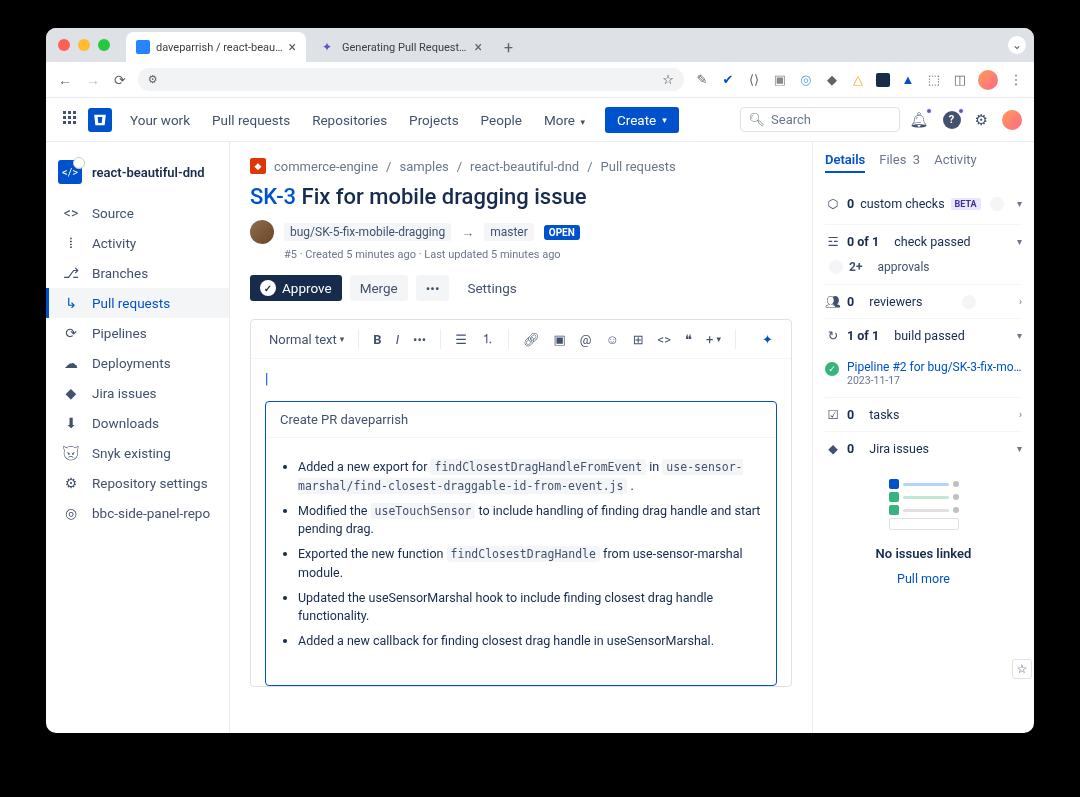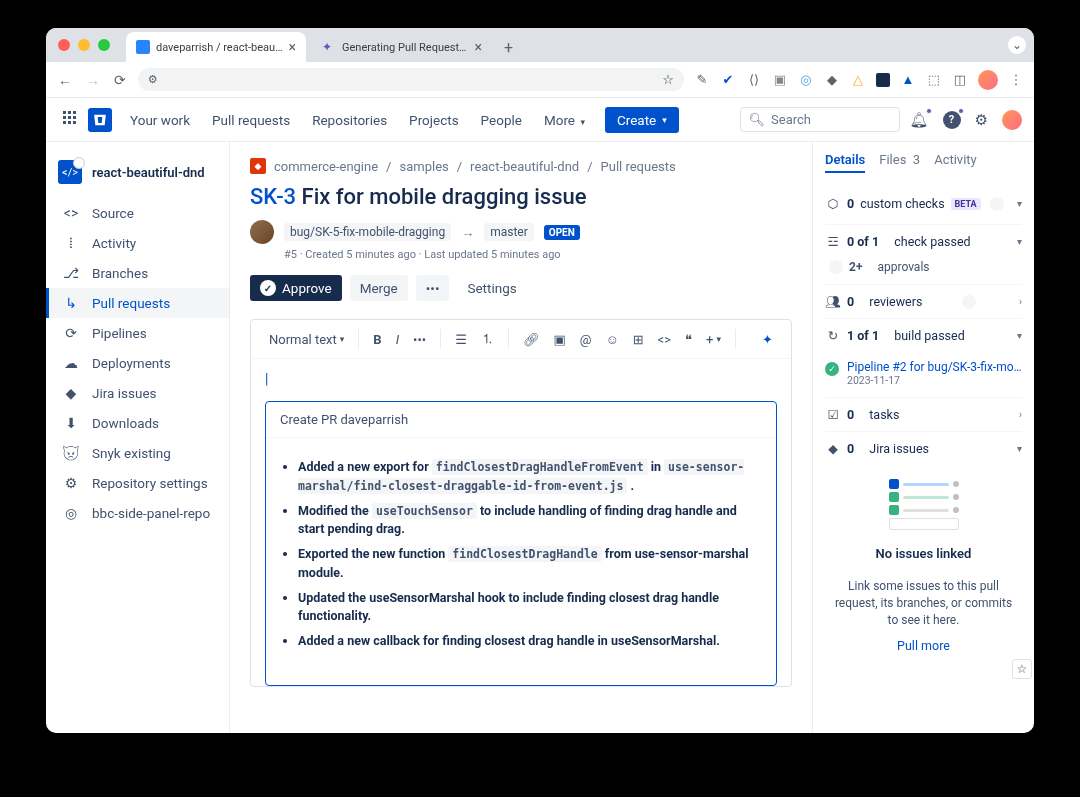--- a/index.html
+++ b/index.html
@@ -70,21 +70,21 @@
 .tb-btn { color: #42526e; font-size: 13px; padding: 2px 4px; display: flex; align-items: center; gap: 3px; }
 .tb-sep { width: 1px; height: 20px; background: #ebecf0; margin: 0 4px; }
 .tb-spark { color: #0052cc; margin-left: auto; }
 .editor-body { padding: 12px 14px 0; }
 .cursor-line { color: #0052cc; font-size: 14px; margin-bottom: 14px; }
 .ai-panel { border: 1.5px solid #0052cc; border-radius: 4px; padding: 0; background: #fff; }
 .ai-header { padding: 10px 14px; font-size: 13px; color: #42526e; border-bottom: 1px solid #f4f5f7; }
 .ai-content { padding: 12px 14px; font-size: 13px; color: #172b4d; line-height: 1.5; }
 .ai-content code { font-family: ui-monospace, Menlo, monospace; font-size: 11.5px; background: #f4f5f7; padding: 1px 4px; border-radius: 3px; color: #42526e; }
 .ai-content ul { margin: 8px 0 0 18px; }
-.ai-content li { margin-bottom: 6px; font-size: 12.5px; font-weight: bold; }
+.ai-content li { margin-bottom: 6px; font-size: 12.5px; }
 .ai-actions { display: flex; justify-content: flex-end; gap: 8px; padding: 8px 14px; align-items: center; }
 .right-panel { width: 222px; border-left: 1px solid #ebecf0; padding: 10px 12px; flex-shrink: 0; overflow: hidden; font-size: 13px; color: #172b4d; }
 .rp-tabs { display: flex; gap: 14px; font-size: 13px; margin-bottom: 14px; }
 .rp-tab { color: #6b778c; padding-bottom: 4px; cursor: pointer; }
 .rp-tab.active { color: #0052cc; border-bottom: 2px solid #0052cc; font-weight: 600; }
 .rp-row { display: flex; align-items: center; gap: 6px; padding: 9px 0; font-size: 12.5px; position: relative; }
 .rp-row .chev { margin-left: auto; color: #6b778c; font-size: 10px; }
 .rp-row strong { font-weight: 700; }
 .rp-icon { width: 16px; display: flex; justify-content: center; color: #42526e; }
 .beta-badge { background: #eae6ff; color: #403294; font-size: 9px; font-weight: 700; padding: 1px 4px; border-radius: 2px; }
@@ -94,21 +94,21 @@
 .build-check { width: 14px; height: 14px; background: #36b37e; border-radius: 50%; color: #fff; display: flex; align-items: center; justify-content: center; font-size: 9px; flex-shrink: 0; margin-top: 2px; }
 .build-text { font-size: 12px; color: #0052cc; white-space: nowrap; overflow: hidden; text-overflow: ellipsis; }
 .build-date { font-size: 10.5px; color: #6b778c; }
 .jira-illustration { display: flex; flex-direction: column; align-items: center; gap: 4px; padding: 14px 0 8px; }
 .jira-rows { width: 70px; }
 .jira-row { display: flex; align-items: center; gap: 4px; margin-bottom: 3px; }
 .jira-sq { width: 10px; height: 10px; border-radius: 2px; }
 .jira-line { flex: 1; height: 3px; background: #e0e0e0; border-radius: 2px; }
 .jira-dot { width: 6px; height: 6px; background: #c0c0c0; border-radius: 50%; }
 .jira-input { width: 70px; height: 12px; border: 1px solid #e0e0e0; border-radius: 2px; }
-.jira-title { font-size: 13px; font-weight: 600; text-align: center; margin: 8px 0 17px; }
+.jira-title { font-size: 13px; font-weight: 600; text-align: center; margin: 8px 0 5px; }
 .jira-desc { font-size: 12px; color: #42526e; text-align: center; line-height: 1.4; padding: 0 4px; }
 .learn-link { color: #0052cc; font-size: 12.5px; text-align: center; display: block; margin-top: 10px; }
 .star-float { position: absolute; right: 2px; bottom: 54px; width: 20px; height: 20px; background: #fff; border: 1px solid #dfe1e6; border-radius: 3px; display: flex; align-items: center; justify-content: center; color: #42526e; font-size: 12px; }
 </style>
 </head>
 <body>
 
 <div class="browser-window">
   <div class="tab-bar">
     <div class="mac-buttons">
@@ -411,19 +411,18 @@
             </div>
           <div class="jira-row">
               <span class="jira-sq" style="background:#36b37e;"></span>
               <span class="jira-line"></span>
               <span class="jira-dot"></span>
             </div>
           <div class="jira-input"></div>
         </div>
       </div>
       <div class="jira-title">No issues linked</div>
-      <div class="jira-desc">Link some issues to this pull request, its branches, or commits to see it here.</div>
       <a class="learn-link">Pull more</a>
 
       <div class="star-float">☆</div>
     </div>
   </div>
 </div>
 
 </body></html>

